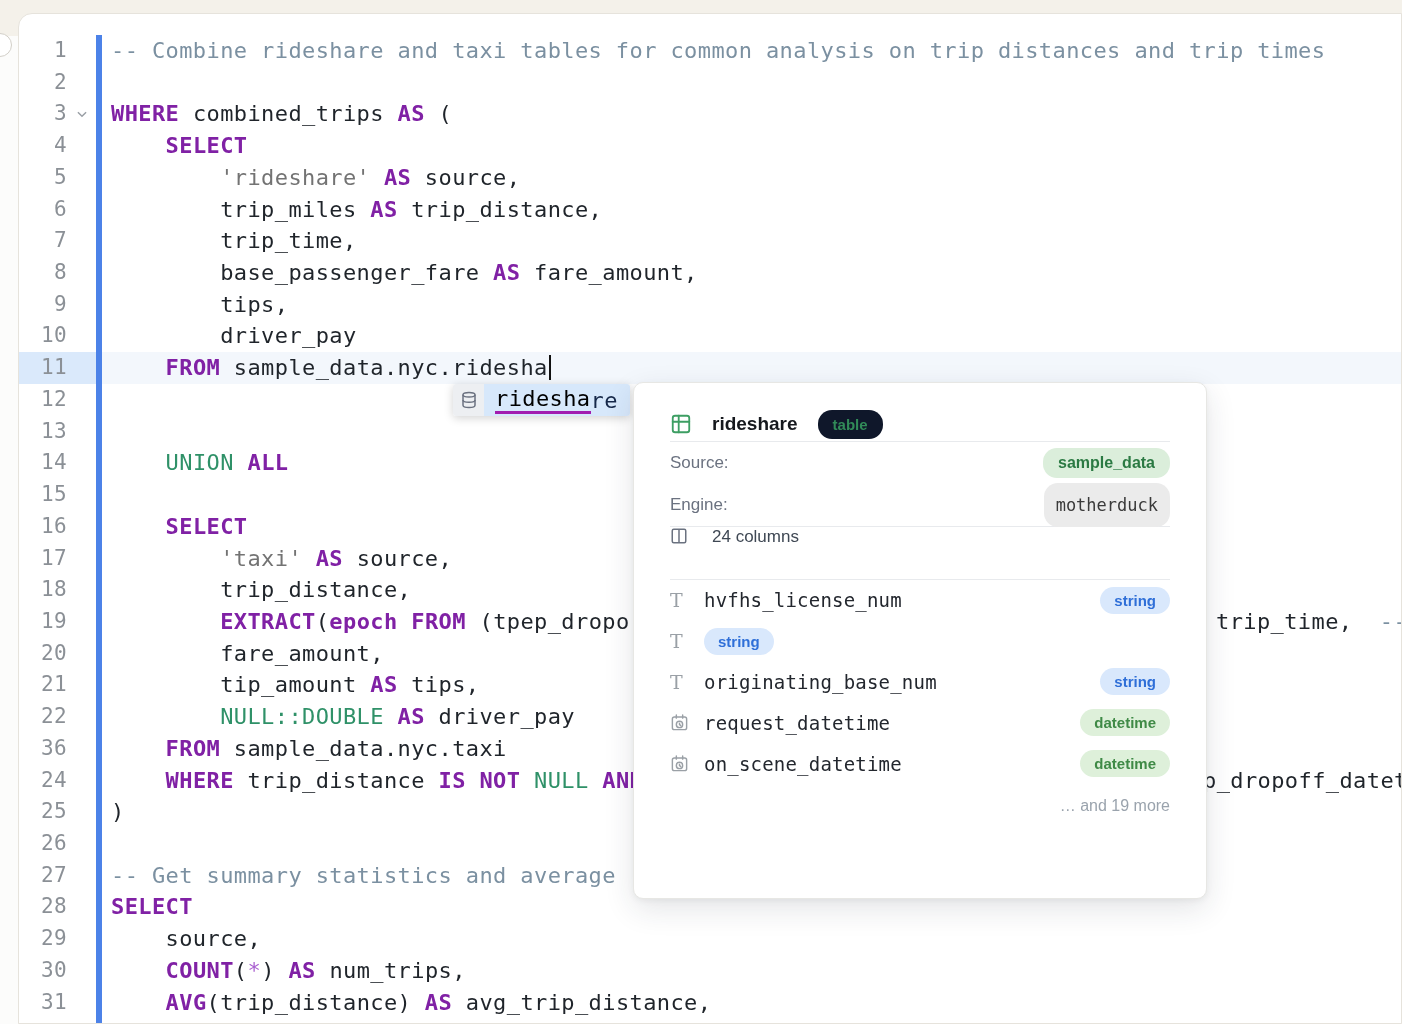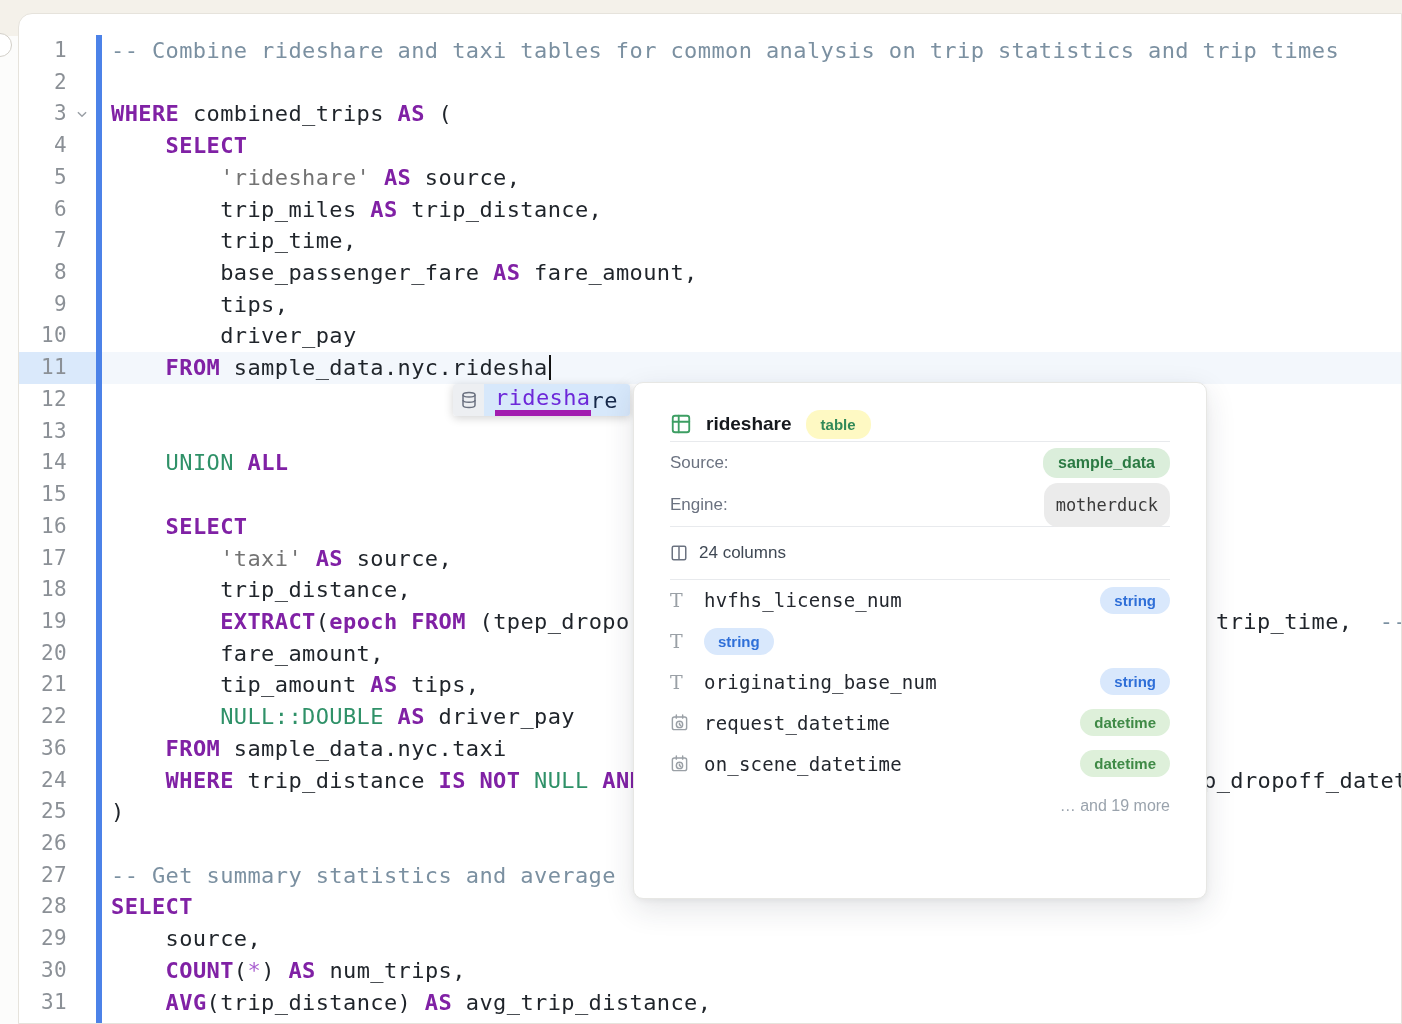--- a/index.html
+++ b/index.html
@@ -38,59 +38,59 @@
 
   .caret { display:inline-block; width:2px; height:25px; background:#111; vertical-align:middle;
            position:relative; top:-2px; margin-left:1px; }
 
   
   .dropdown { position:absolute; left:434px; top:370px; height:32px; display:flex; z-index:10;
               border-radius:3px; box-shadow:0 2px 10px rgba(0,0,0,.18); overflow:hidden; }
   .dd-icon { width:31px; background:#edeff2; display:flex; align-items:center; justify-content:center; color:#6b7280; }
   .dd-item { background:#d7e8fb; display:flex; align-items:center; padding:0 12px 0 11px;
              font-family:"DejaVu Sans Mono", monospace; font-size:22px; letter-spacing:.4px; }
-  .dd-match { color:#6d28d9; border-bottom:6px solid #a21caf;text-align:center; }
+  .dd-match { color:#000000; border-bottom:3px solid #a21caf;text-align:center; }
   .dd-rest { color:#17294a; }
 
   
   .popup { position:absolute; left:614px; top:368px; width:574px; height:517px; background:#ffffff;
            border:1px solid #e7e7e4; border-radius:10px; z-index:20; padding:0 36px;
            box-shadow:0 10px 30px rgba(31,41,55,.12), 0 2px 6px rgba(0,0,0,.05); }
-  .pp-header { padding-top:24px; height:58px; display:flex; align-items:center; gap:14px; }
+  .pp-header { padding-top:24px; height:58px; display:flex; align-items:center; gap:20px; }
   .pp-title { font-size:19px; font-weight:bold; color:#15181d; }
   .badge { display:inline-block; border-radius:14px; font-weight:bold; }
-  .badge-table { background:#fef9c3; color:#318a58; font-size:15px; padding:6px 15px; }
+  .badge-table { background:#0f172a; color:#318a58; font-size:15px; padding:6px 15px; }
   .pp-divider { height:1px; background:#e8eaed; }
   .pp-info-row { height:42px; display:flex; align-items:center; justify-content:space-between; }
   .pp-label { font-size:17px; color:#6b7280; }
   .badge-source { background:#dbeedb; color:#2b7a43; font-size:16px; padding:6px 15px; }
   .badge-engine { background:#ebebeb; color:#3a3a3a; font-weight:normal;
                   font-family:"DejaVu Sans Mono", monospace; font-size:17px; padding:12px 12px; }
-  .pp-cols-row { height:52px; display:flex; align-items:center; gap:11px; color:#3f4854; font-size:17px; }
+  .pp-cols-row { height:52px; display:flex; align-items:flex-start; gap:24px; color:#3f4854; font-size:17px; }
   .pp-cols-row svg { color:#6b7280; }
   .col-row { height:40.8px; display:flex; align-items:center; }
   .col-icon { width:34px; color:#9aa0a6; display:flex; align-items:center; }
   .ticon { font-family:"DejaVu Serif", serif; font-size:19px; color:#9aa0a6; }
   .col-name { flex:1; font-family:"DejaVu Sans Mono", monospace; font-size:19px; color:#23272e; letter-spacing:.2px; }
   .badge-string { background:#d9e8fc; color:#2f6fd8; font-size:15px; padding:5px 14px; }
   .badge-datetime { background:#def0da; color:#3f8a46; font-size:15px; padding:5px 14px; }
   .pp-footer { text-align:right; padding-top:13px; font-size:16px; color:#9aa3ad; }
 </style>
 </head>
 <body>
 
 <div class="left-strip"></div>
 <div class="half-circle"></div>
 
 <div class="editor-panel">
   <div class="change-bar"></div>
   <div id="code-lines">
       <div class="line" style="top: 21px;">
         <div class="num">1</div>
-        <div class="code"><span class="tk-cm">-- Combine rideshare and taxi tables for common analysis on trip statistics and trip times</span></div>
+        <div class="code"><span class="tk-cm">-- Combine rideshare and taxi tables for common analysis on trip distances and trip times</span></div>
       </div>
       <div class="line" style="top: 52.72px;">
         <div class="num">2</div>
         <div class="code"></div>
       </div>
       <div class="line" style="top: 84.44px;">
         <div class="num">3</div>
         <div class="fold">
           <svg width="14" height="14" viewBox="0 0 24 24" fill="none" stroke="currentColor" stroke-width="2.5">
             <polyline points="5 9 12 16 19 9"></polyline>

